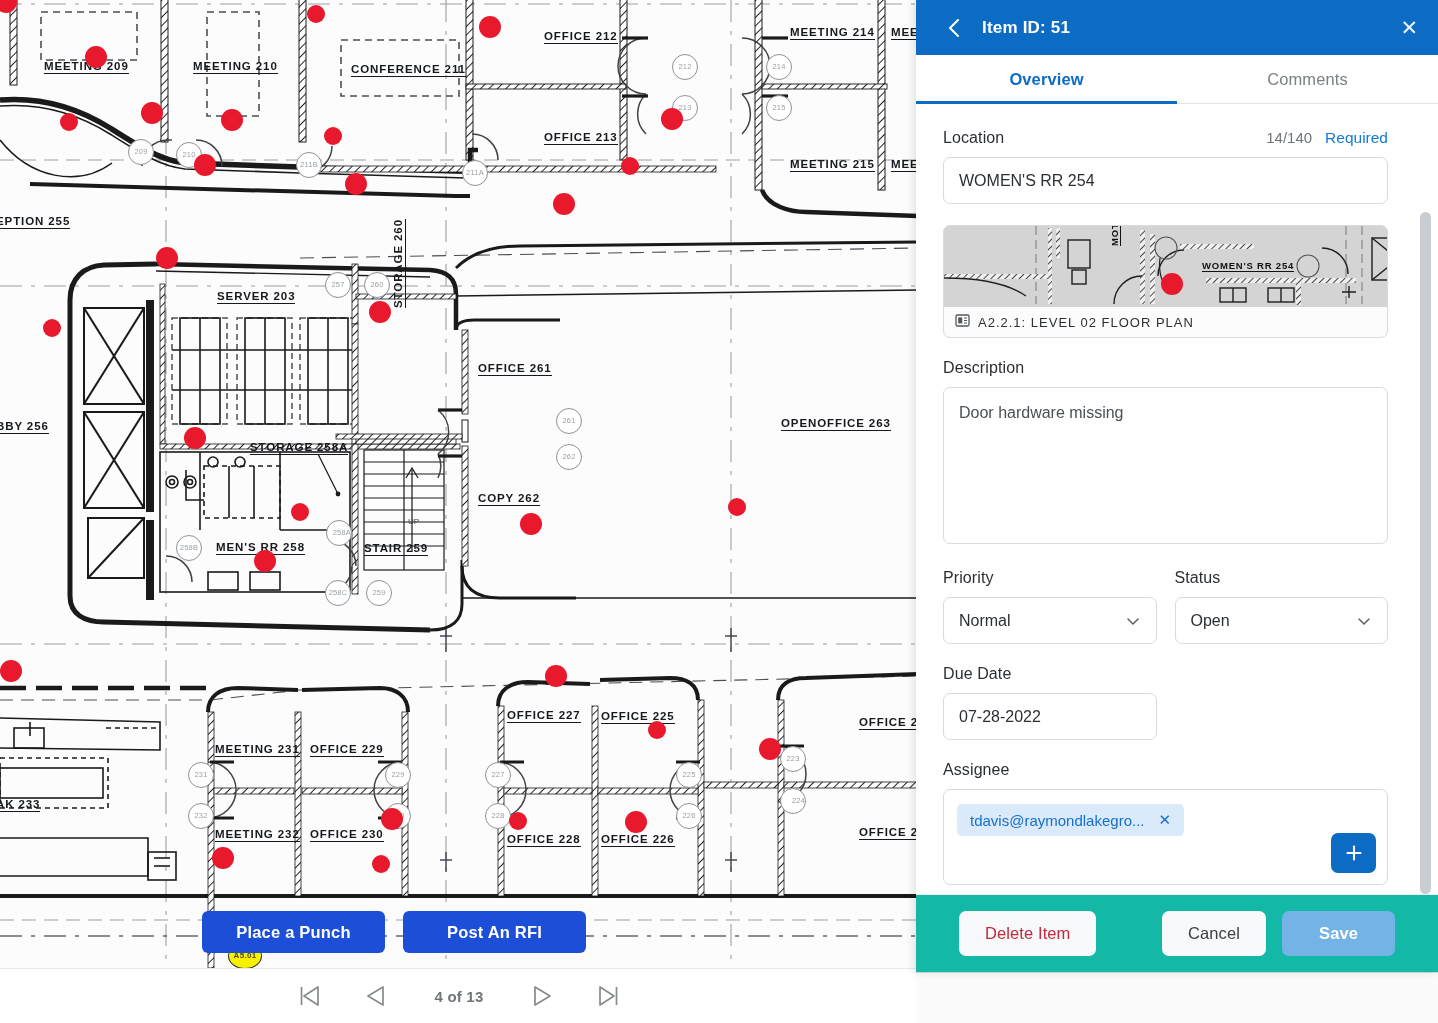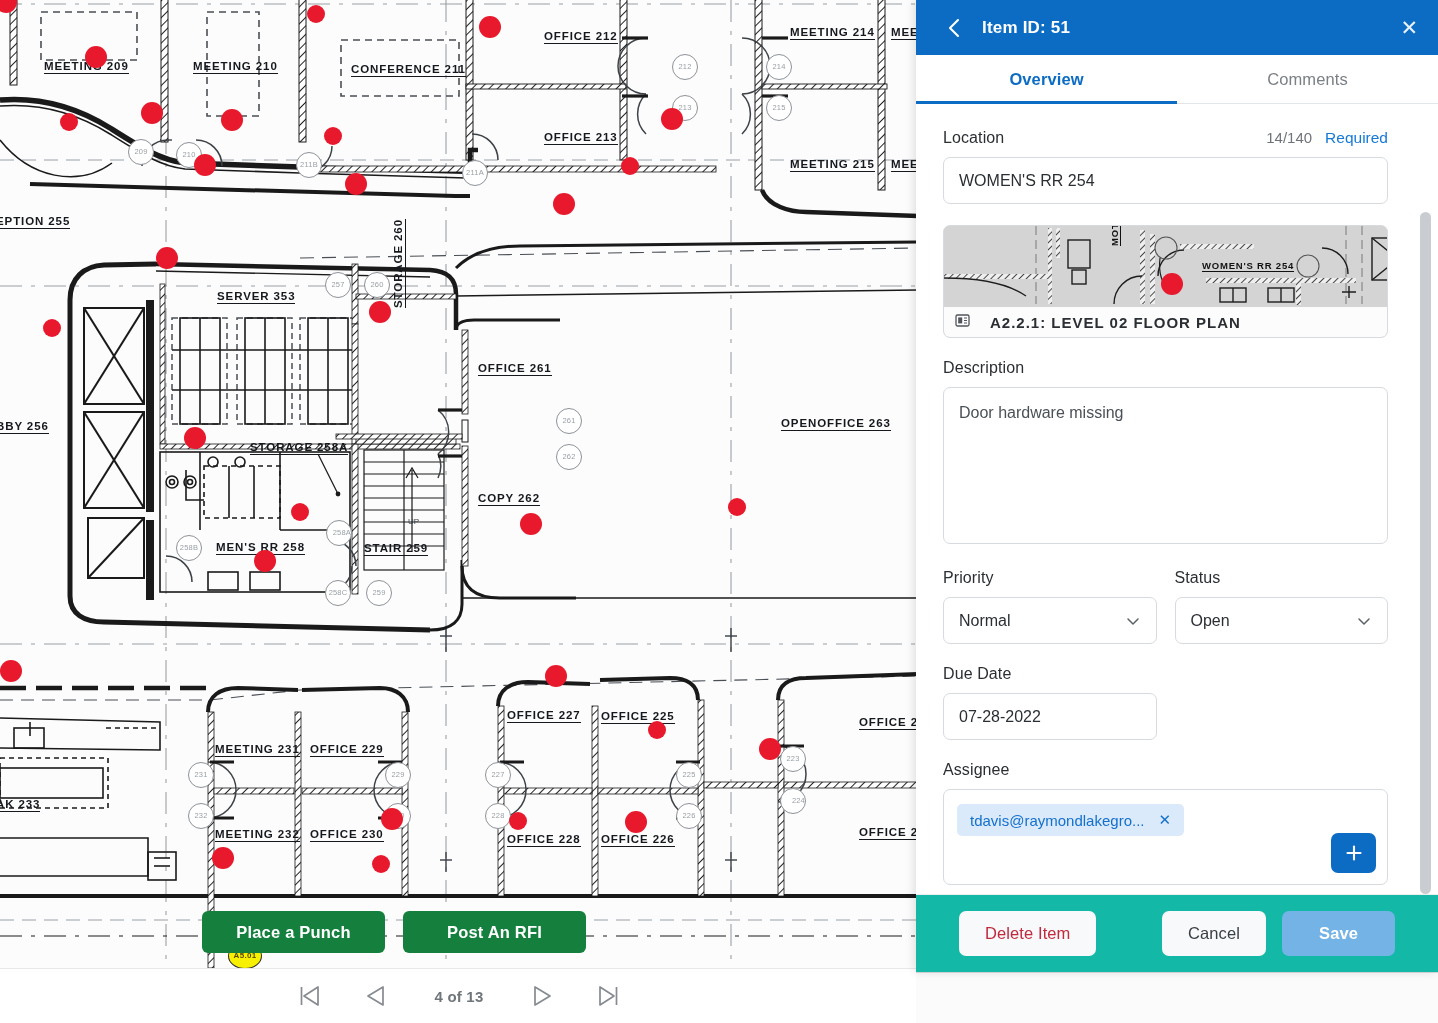--- a/index.html
+++ b/index.html
@@ -53,21 +53,21 @@
     border:1.5px solid #2b2b2b; background:#f7f000;
     color:#5a4a00; font-size:8px; font-weight:700; line-height:24px;
     text-align:center; letter-spacing:0.3px;
   }
 
   
   #plan-actions {
     position:absolute; left:202px; top:911px; display:flex; gap:18px; z-index:20;
   }
   .plan-btn {
-    background:#15803d; color:#fff; border:none; border-radius:6px;
+    background:#1d4ed8; color:#fff; border:none; border-radius:6px;
     font-size:16.5px; font-weight:700; letter-spacing:0.2px;
     padding:0 22px; height:42px; min-width:183px;
     cursor:pointer; font-family:"Liberation Sans", sans-serif;
   }
 
   
   #pager {
     position:absolute; left:0; top:968px; width:918px; height:55px;
     display:flex; align-items:center; justify-content:center; gap:40px;
     background:#ffffff; border-top:1px solid #e6e8ea;
@@ -142,21 +142,21 @@
     position:relative; width:100%; height:113px; border:1px solid #d7dbe0;
     border-radius:7px; overflow:hidden; background:#d4d4d4; cursor:pointer;
   }
   #plan-thumb .thumb-art { position:absolute; inset:0; }
   #thumb-caption {
     position:absolute; left:0; right:0; bottom:0; height:30px;
     background:rgba(255,255,255,.93);
     display:flex; align-items:center; padding-left:11px; gap:8px;
   }
   #thumb-caption .cap-text {
-    font-size:15px; font-weight:700; color:#2b2f33; letter-spacing:1px;margin-left:12px;
+    font-size:13px; font-weight:400; color:#2b2f33; letter-spacing:1px;
   }
   .thumb-room-label {
     position:absolute; font-size:9.5px; font-weight:700; letter-spacing:0.8px;
     color:#111; border-bottom:1.3px solid #111; white-space:nowrap;
   }
   .thumb-room-label.vert { transform-origin:left top; transform:rotate(-90deg); }
 
   
   .row2 { display:flex; gap:18px; }
   .col { flex:1; }
@@ -498,21 +498,21 @@
           <div class="room-label" style="left: 44px; top: 60px;">MEETING  209</div>
           <div class="room-label" style="left: 193px; top: 60px;">MEETING  210</div>
           <div class="room-label" style="left: 351px; top: 63px;">CONFERENCE  211</div>
           <div class="room-label" style="left: 544px; top: 30px;">OFFICE  212</div>
           <div class="room-label" style="left: 544px; top: 131px;">OFFICE  213</div>
           <div class="room-label" style="left: 790px; top: 26px;">MEETING  214</div>
           <div class="room-label" style="left: 891px; top: 26px;">MEET</div>
           <div class="room-label" style="left: 790px; top: 158px;">MEETING  215</div>
           <div class="room-label" style="left: 891px; top: 158px;">MEET</div>
           <div class="room-label" style="left: -4px; top: 215px;">EPTION  255</div>
-          <div class="room-label" style="left: 217px; top: 290px;">SERVER  353</div>
+          <div class="room-label" style="left: 217px; top: 290px;">SERVER  203</div>
           <div class="room-label vert" style="left: 392px; top: 308px;">STORAGE  260</div>
           <div class="room-label" style="left: -4px; top: 420px;">BBY  256</div>
           <div class="room-label" style="left: 478px; top: 362px;">OFFICE  261</div>
           <div class="room-label" style="left: 781px; top: 417px;">OPENOFFICE  263</div>
           <div class="room-label" style="left: 250px; top: 441px;">STORAGE  258A</div>
           <div class="room-label" style="left: 478px; top: 492px;">COPY  262</div>
           <div class="room-label" style="left: 216px; top: 541px;">MEN'S RR  258</div>
           <div class="room-label" style="left: 364px; top: 542px;">STAIR  259</div>
           <div class="room-label" style="left: -4px; top: 798px;">AK  233</div>
           <div class="room-label" style="left: 507px; top: 709px;">OFFICE  227</div>

